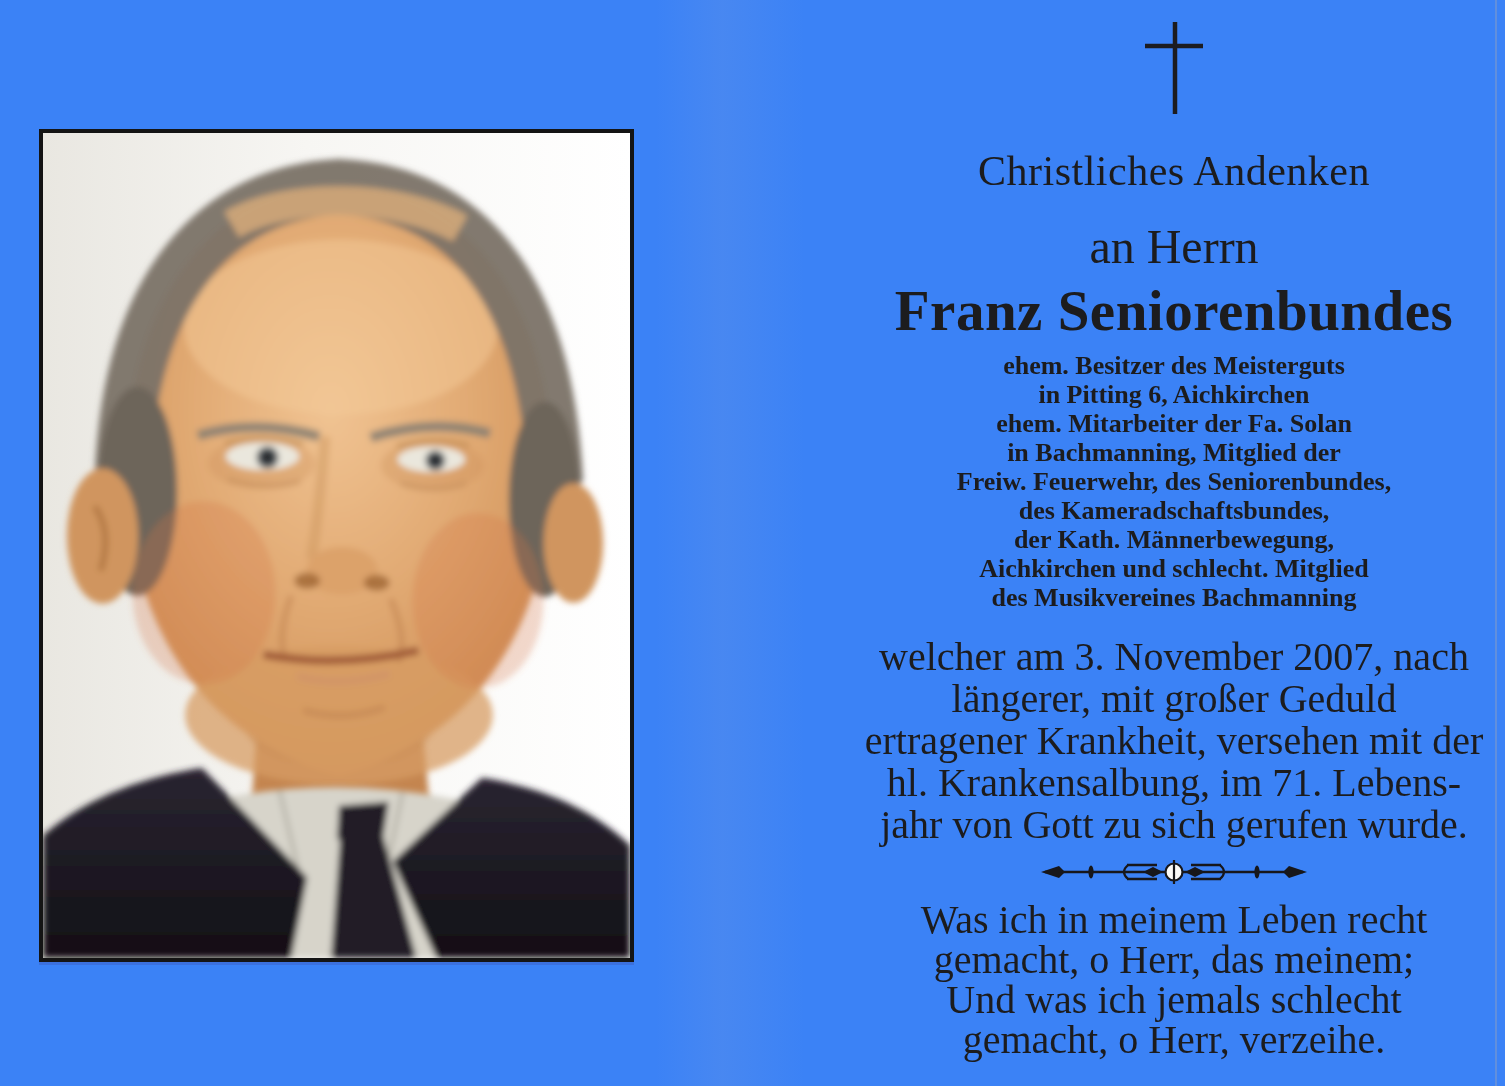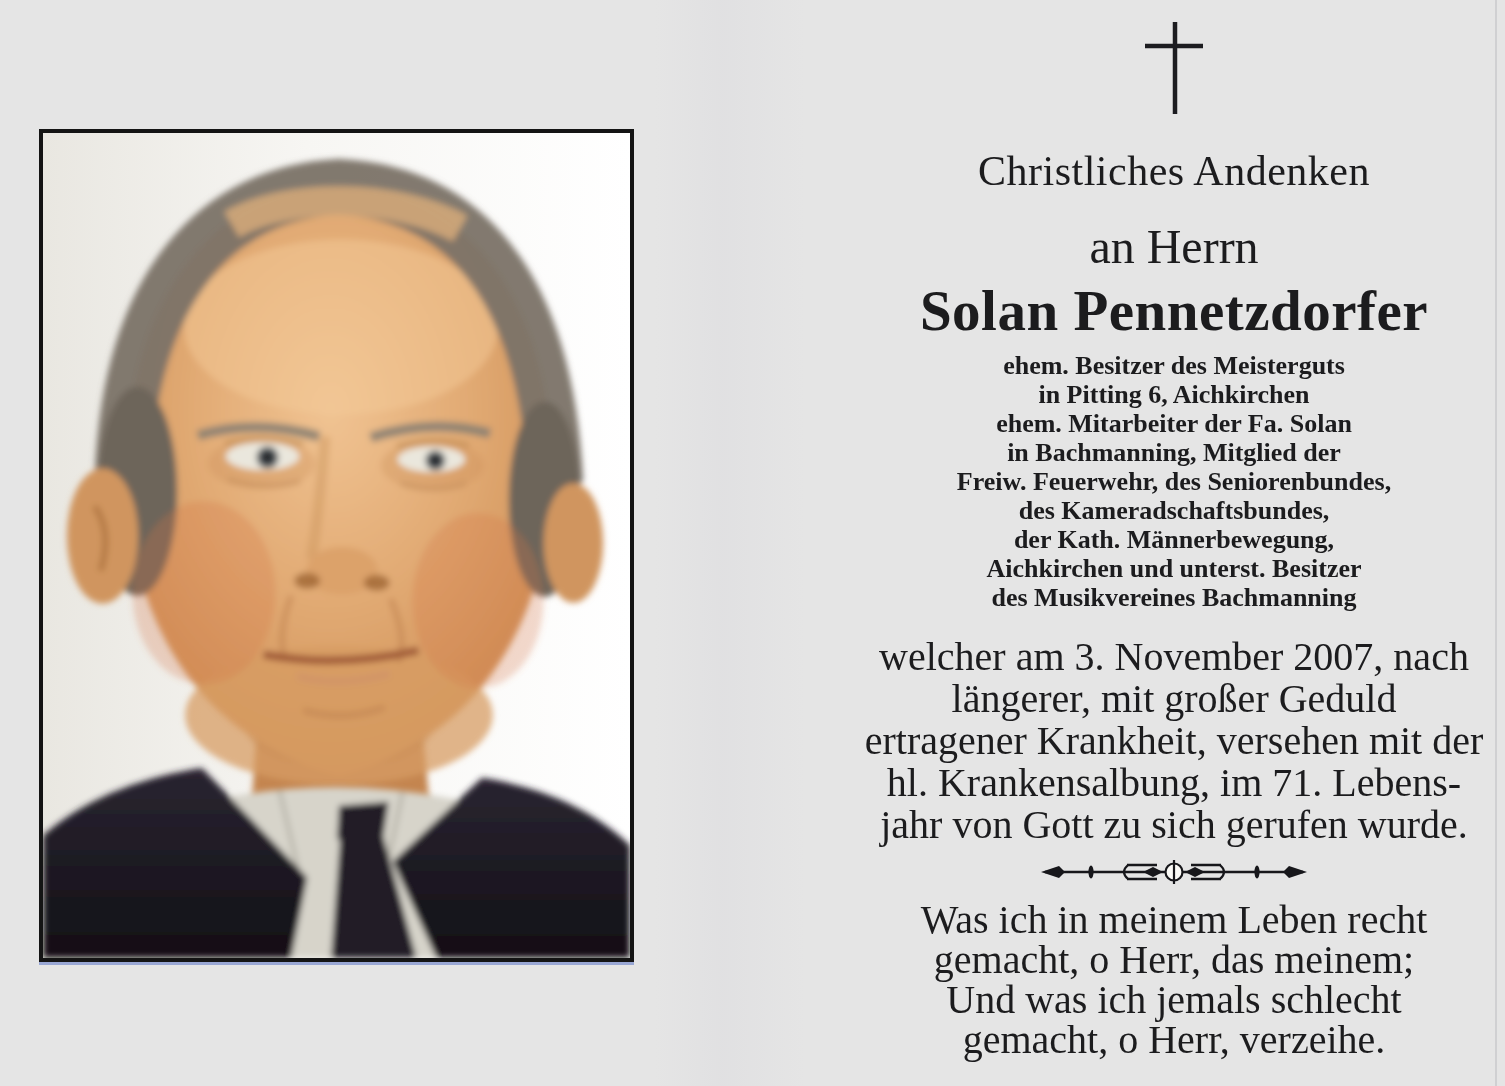--- a/index.html
+++ b/index.html
@@ -5,21 +5,21 @@
   html, body { margin: 0; padding: 0; }
   body {
     width: 1505px; height: 1086px;
     background: #ffffff;
     font-family: "Liberation Serif", "DejaVu Serif", serif;
     color: #1c1c1e;
   }
   .scan {
     position: relative;
     width: 1505px; height: 1086px;
-    background: #e5e5e5;
+    background: #3b82f6;
     overflow: hidden;
   }
   
   .fold-shade {
     position: absolute; left: 655px; top: 0; width: 150px; height: 100%;
     background: linear-gradient(90deg, rgba(200,198,208,0) 0%, rgba(186,184,198,0.10) 45%, rgba(200,198,208,0) 100%);
     pointer-events: none;
   }
   .scan-edge-line {
     position: absolute; right: 8px; top: 0; width: 2px; height: 100%;
@@ -158,31 +158,31 @@
 
     <svg class="cross" width="64" height="96" viewBox="0 0 64 96">
       <line x1="33" y1="2" x2="33" y2="94" stroke="#1c1c20" stroke-width="4.5"></line>
       <line x1="3" y1="26" x2="61" y2="26" stroke="#1c1c20" stroke-width="4.5"></line>
     </svg>
 
     <h2 class="memorial-header">Christliches Andenken</h2>
 
     <p class="salutation">an Herrn</p>
 
-    <h1 class="deceased-name">Solan Pennetzdorfer</h1>
+    <h1 class="deceased-name">Franz Seniorenbundes</h1>
 
     <div class="title-lines">
       <div class="title-line">ehem. Besitzer des Meisterguts</div>
       <div class="title-line">in Pitting 6, Aichkirchen</div>
       <div class="title-line">ehem. Mitarbeiter der Fa. Solan</div>
       <div class="title-line">in Bachmanning, Mitglied der</div>
       <div class="title-line">Freiw. Feuerwehr, des Seniorenbundes,</div>
       <div class="title-line">des Kameradschaftsbundes,</div>
       <div class="title-line">der Kath. Männerbewegung,</div>
-      <div class="title-line">Aichkirchen und unterst. Besitzer</div>
+      <div class="title-line">Aichkirchen und schlecht. Mitglied</div>
       <div class="title-line">des Musikvereines Bachmanning</div>
     </div>
 
     <div class="obituary">
       <div class="obituary-line">welcher am 3. November 2007, nach</div>
       <div class="obituary-line">längerer, mit großer Geduld</div>
       <div class="obituary-line">ertragener Krankheit, versehen mit der</div>
       <div class="obituary-line">hl. Krankensalbung, im 71. Lebens-</div>
       <div class="obituary-line">jahr von Gott zu sich gerufen wurde.</div>
     </div>

